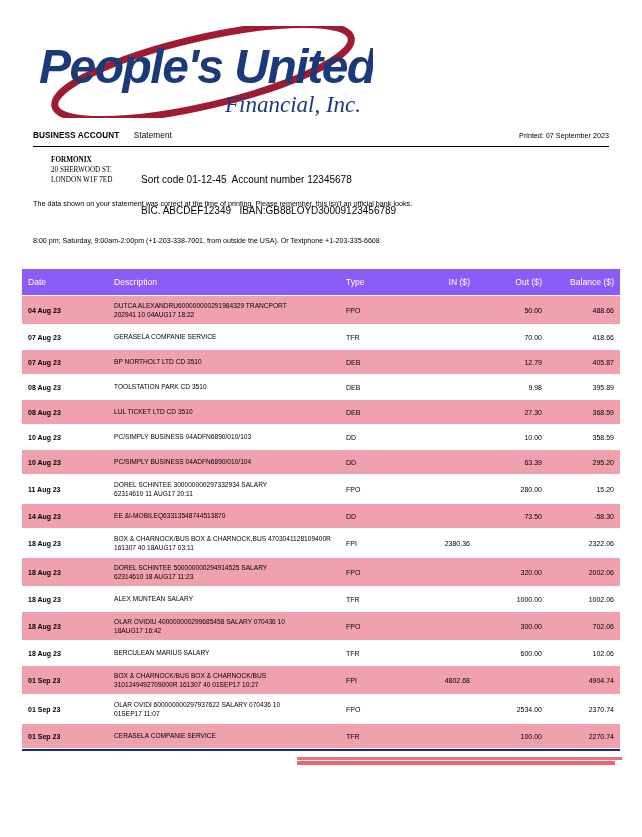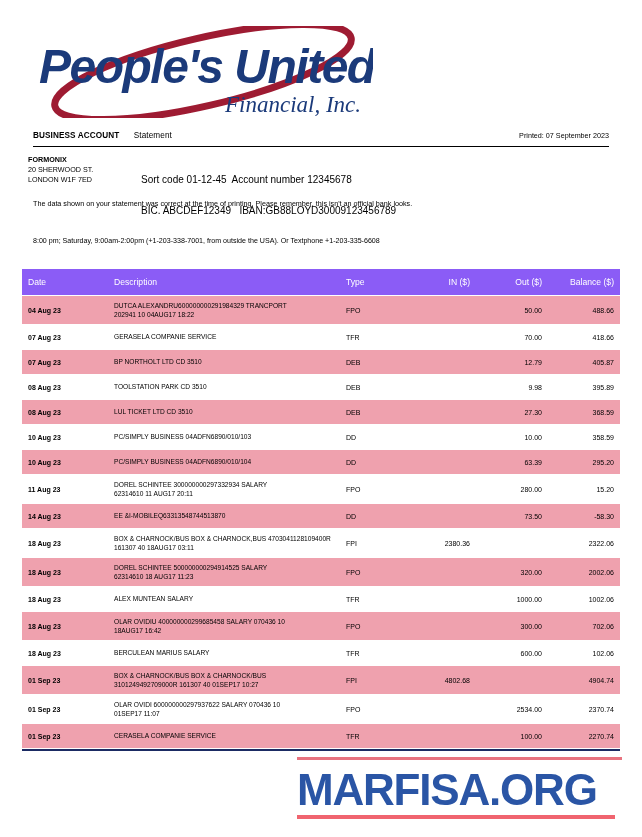--- a/index.html
+++ b/index.html
@@ -52,24 +52,25 @@
     left: 33px;
     top: 146px;
     width: 576px;
     height: 1.4px;
     background: #000;
   }
 
   
   .addr-block {
     position: absolute;
-    left: 28px;
+    left: 51px;
     top: 155px;
     font-size: 7.2px;
     line-height: 10.2px;
+    font-family: Liberation Serif, serif;
   }
   .addr-block .bold { font-weight: bold; }
 
   .acct-block {
     position: absolute;
     left: 141px;
     top: 155px;
     font-size: 10px;
     line-height: 10.2px;
     white-space: pre;
@@ -398,15 +399,14 @@
         <div class="cell c-in"></div>
         <div class="cell c-out">100.00</div>
         <div class="cell c-bal">2270.74</div>
       </div>
     </div>
   <div class="table-bottom"></div>
 </div>
 
 <div class="watermark">
   <div class="wm-bar-top"></div>
-  <div class="wm-text">MARFISA.ORG</div>
   <div class="wm-bar-bottom"></div>
 </div>
 
 </body></html>

